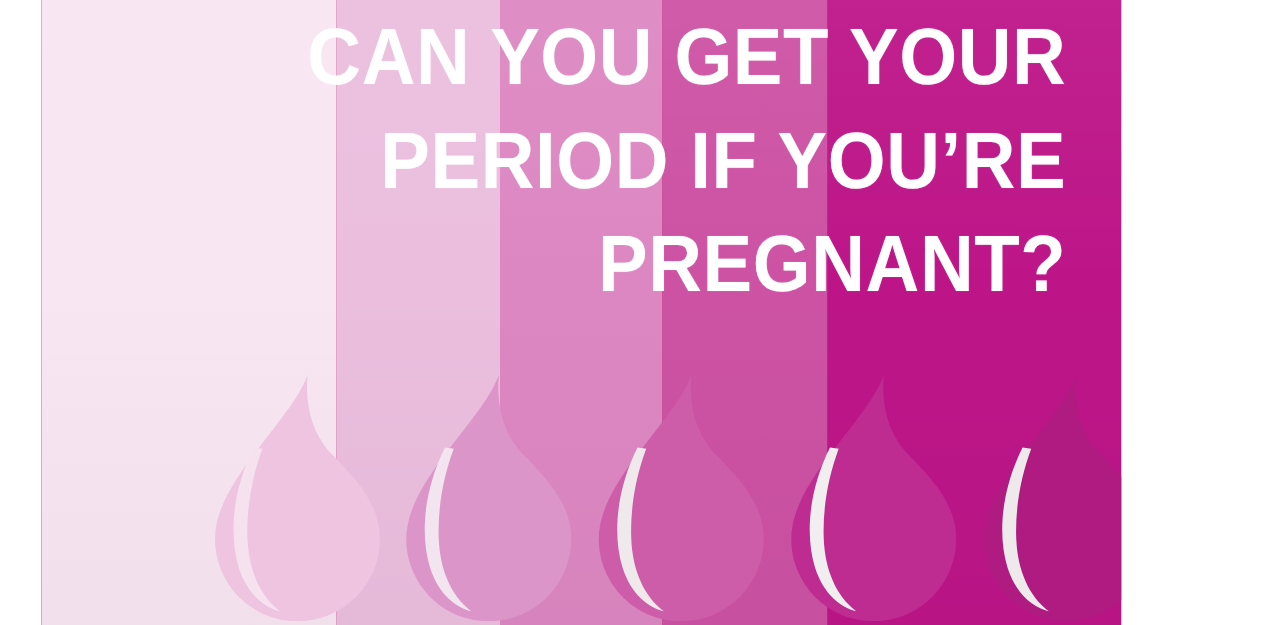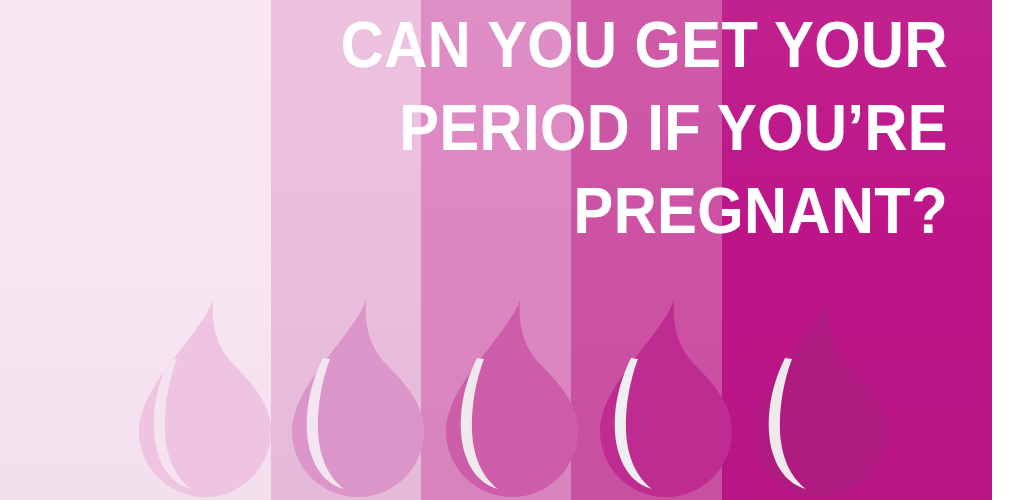--- a/index.html
+++ b/index.html
@@ -5,24 +5,25 @@
   html, body {
     margin: 0;
     padding: 0;
     background: #ffffff;
   }
   body {
     font-family: "Liberation Sans", sans-serif;
   }
   #banner {
     position: relative;
-    width: 992px;
+    width: 864px;
     height: 500px;
     overflow: hidden;
     background: #be185d;
+    margin-left: 33px;
   }
   .bands {
     position: absolute;
     inset: 0;
     display: flex;
     z-index: 1;
   }
   .band {
     height: 100%;
     position: relative;

